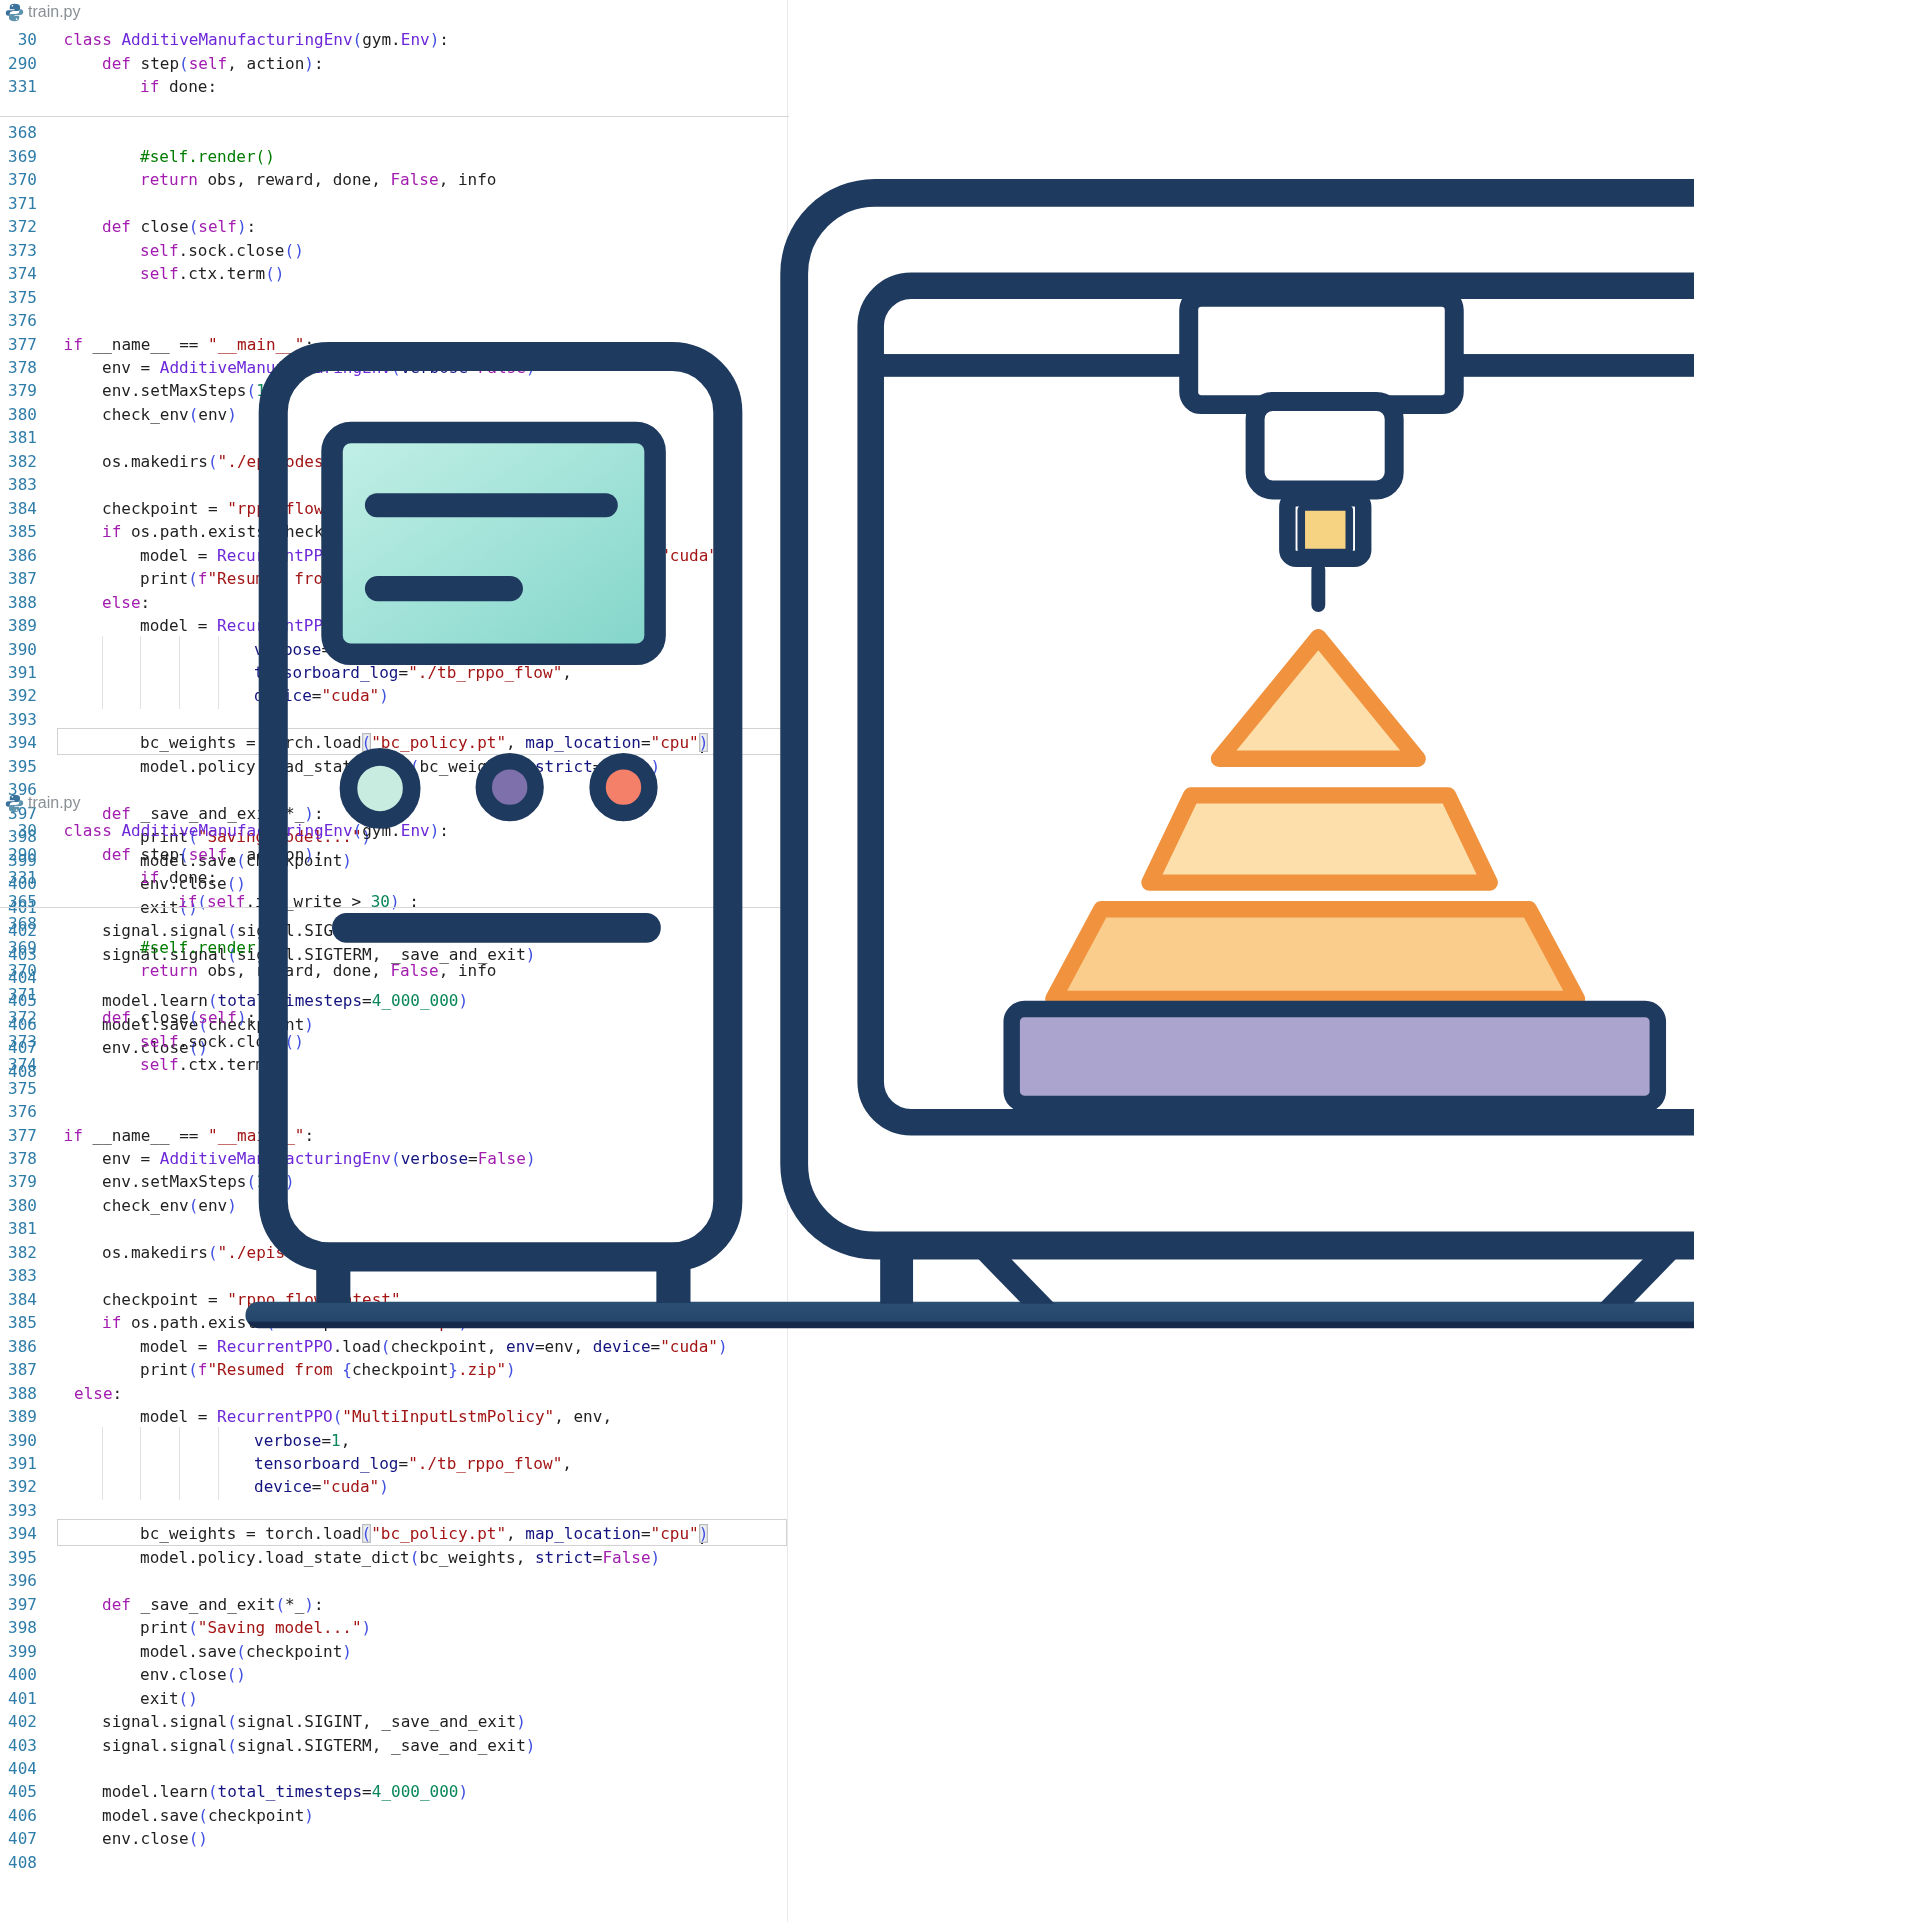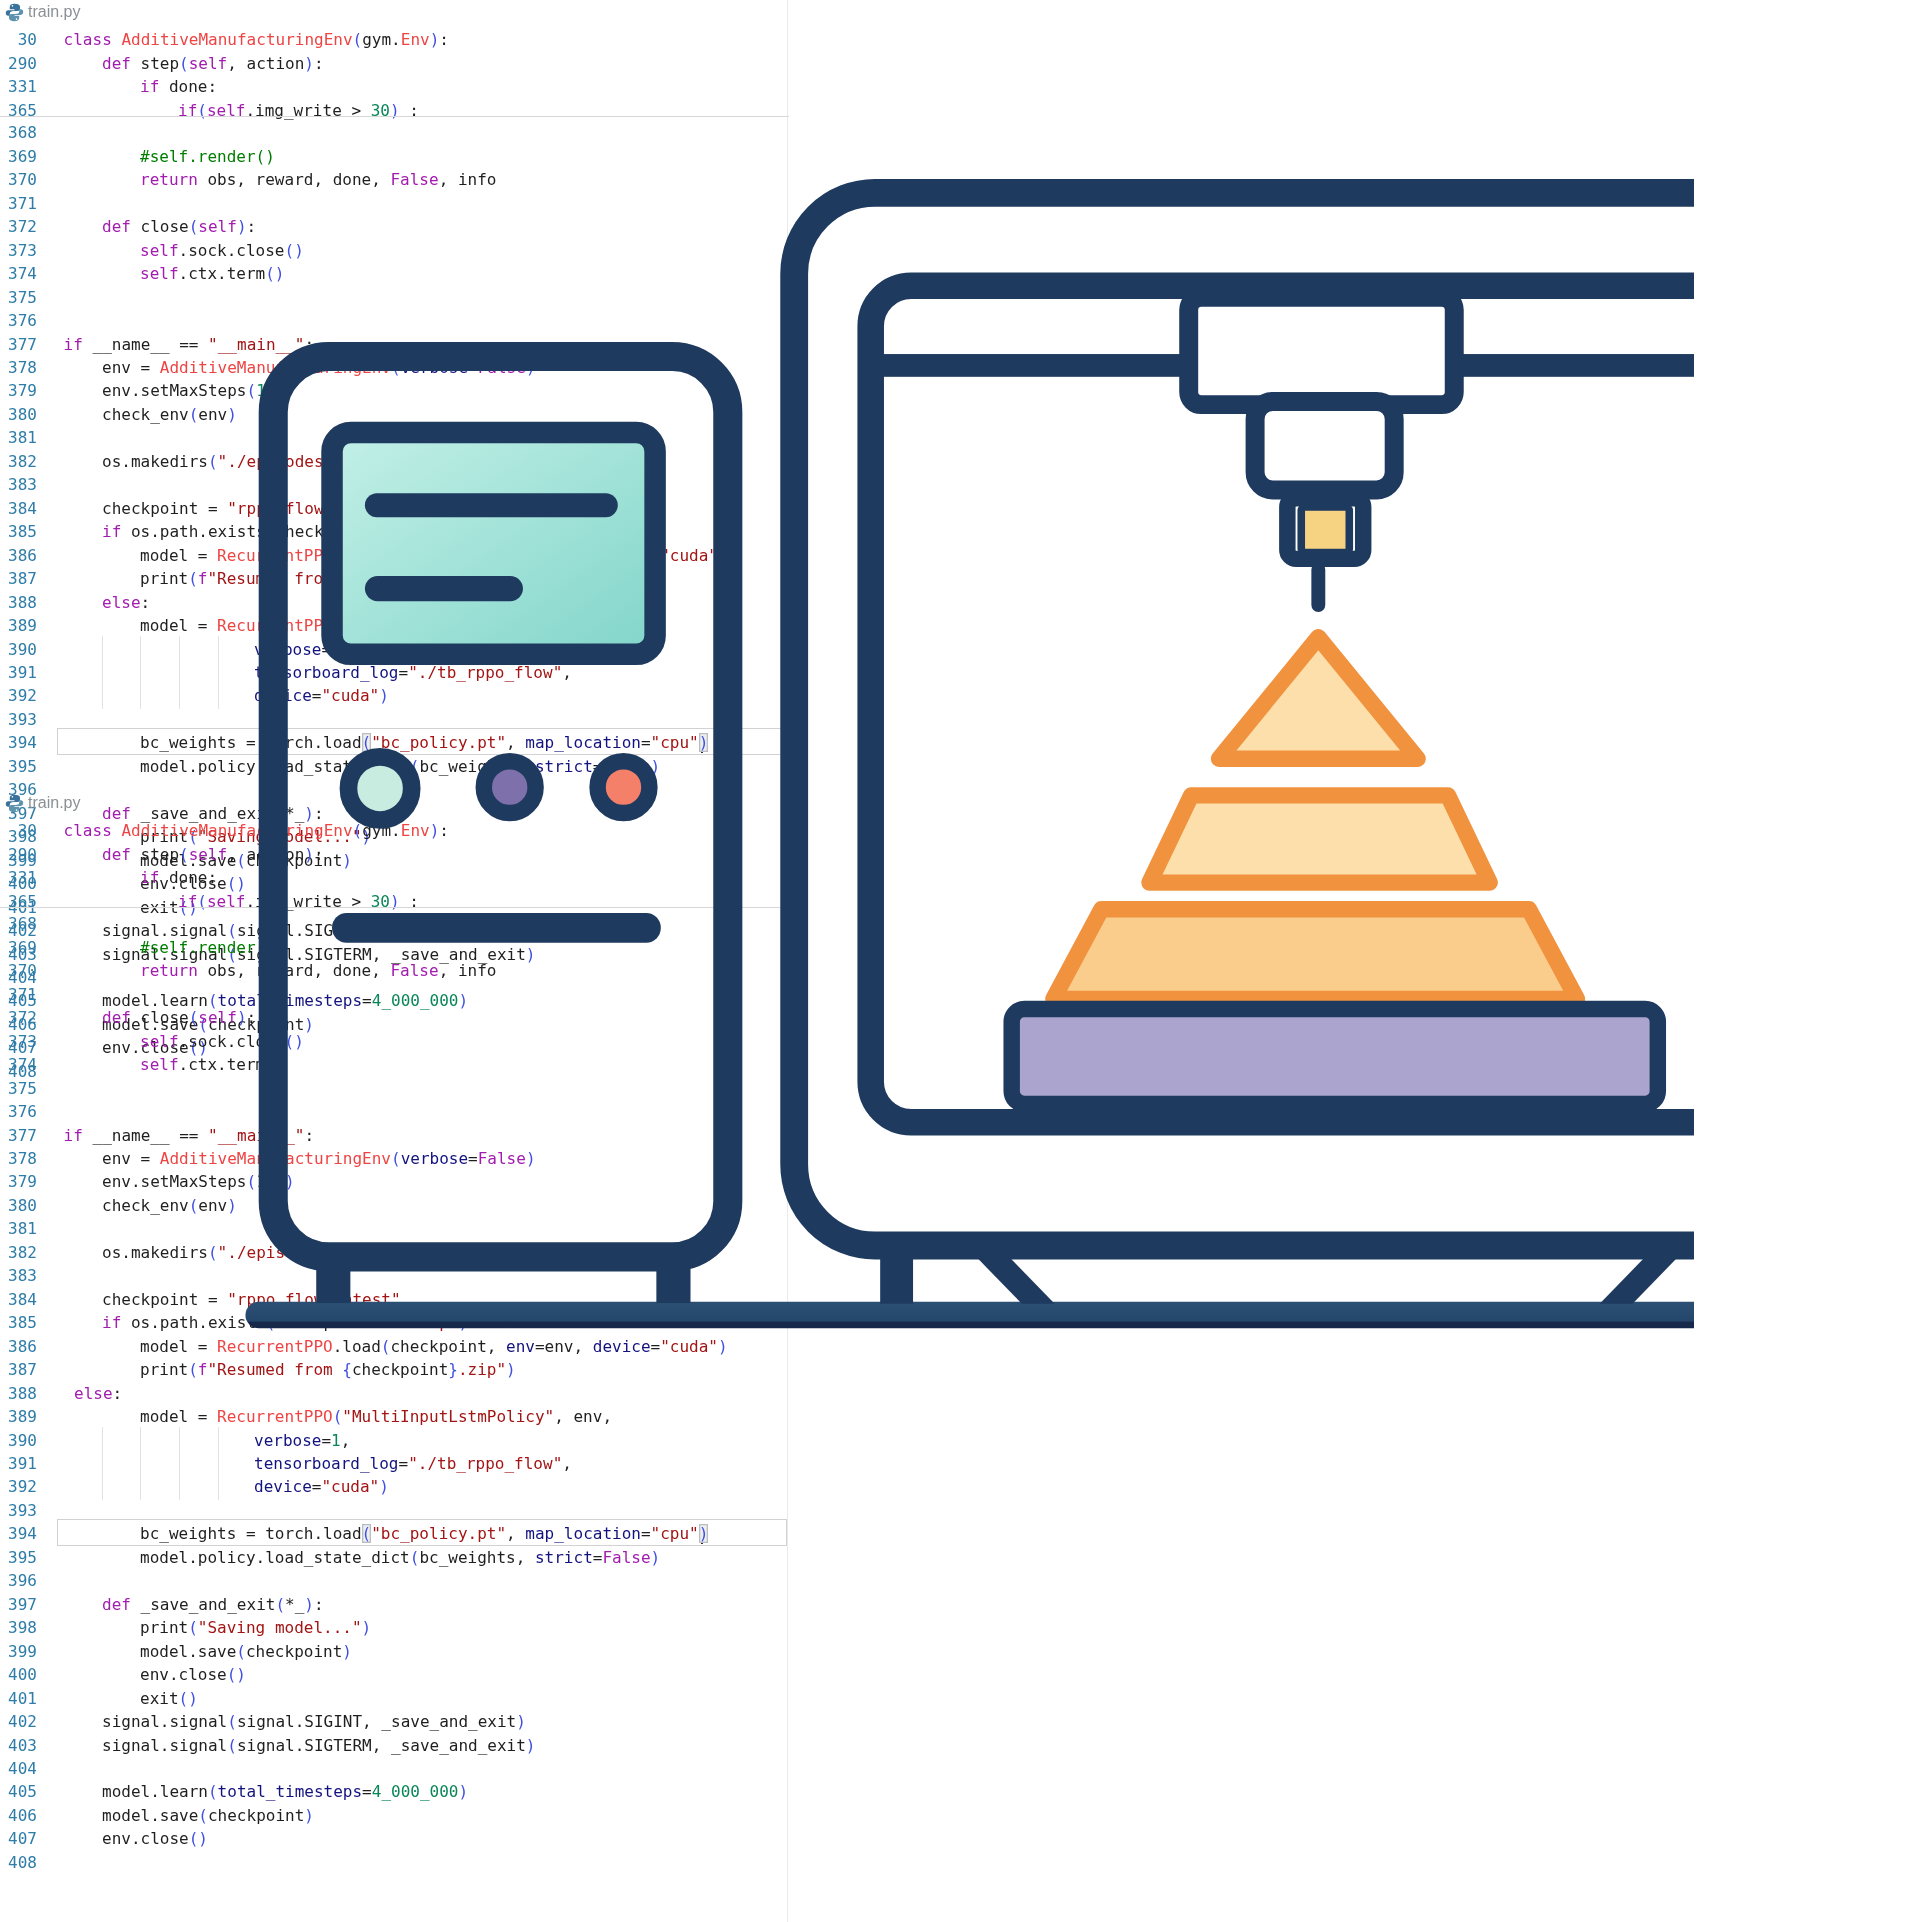--- a/index.html
+++ b/index.html
@@ -16,21 +16,21 @@
   .line{position:absolute;left:0;width:797px;height:23.4px;white-space:pre;
         font:16px/23.4px "DejaVu Sans Mono",monospace;color:#1f1f1f;}
   .ln{display:inline-block;width:37px;text-align:right;color:#2e7ca8;}
   .sep{position:absolute;left:0;width:789px;height:0;border-top:1.3px solid #d8d8d8;}
   .guide{position:absolute;width:0;border-left:1.3px solid #e2e2e2;}
   .vline{position:absolute;top:0;height:1922px;width:0;border-left:1.3px solid #eaeaea;z-index:1;}
   .curline{position:absolute;left:57px;width:728px;height:25px;border:1.3px solid #d2d2d2;}
   .cursor{position:absolute;width:1.9px;height:19.6px;background:#2b2b2b;}
   
   .k{color:#a21caf}.d{color:#1f1f1f}.s{color:#a31515}.n{color:#098658}.c{color:#007d00}
-  .t{color:#ef4444}.f{color:#1f1f1f}.v{color:#13137f}.p{color:#4050e0}
+  .t{color:#6d28d9}.f{color:#1f1f1f}.v{color:#13137f}.p{color:#4050e0}
   .bh{background:#eceef0;box-shadow:0 0 0 1.3px #b9bcc0 inset}
   
   .decor{position:absolute;left:0;top:0;z-index:5;}
 </style>
 </head>
 <body>
 
 <div class="canvas">
 
   <div class="vline" style="left:787px"></div>
@@ -45,21 +45,20 @@
       </svg>
       <span class="tablabel">train.py</span>
     </div>
     <div class="guide" style="left:102px;top:636px;height:73px"></div>
     <div class="guide" style="left:140px;top:636px;height:73px"></div>
     <div class="guide" style="left:179px;top:636px;height:73px"></div>
     <div class="guide" style="left:218px;top:636px;height:73px"></div>
   <div class="line" style="top: 28px;"><span class="ln">30</span><span style="padding-left: 26.6px;"><span class="k">class </span><span class="t">AdditiveManufacturingEnv</span><span class="p">(</span><span class="d">gym.</span><span class="t">Env</span><span class="p">)</span><span class="d">:</span></span></div>
       <div class="line" style="top: 52px;"><span class="ln">290</span><span style="padding-left: 65px;"><span class="k">def </span><span class="f">step</span><span class="p">(</span><span class="k">self</span><span class="d">, action</span><span class="p">)</span><span class="d">:</span></span></div>
       <div class="line" style="top: 75px;"><span class="ln">331</span><span style="padding-left: 103px;"><span class="k">if </span><span class="d">done:</span></span></div>
-      <div class="line" style="top: 99px;"><span class="ln">365</span><span style="padding-left: 141px;"><span class="k">if</span><span class="p">(</span><span class="k">self</span><span class="d">.img_write &gt; </span><span class="n">30</span><span class="p">)</span><span class="d"> :</span></span></div>
       <div class="sep" style="top: 116px;"></div>
       <div class="line" style="top: 121px;"><span class="ln">368</span><span style="padding-left: 26.6px;"></span></div>
       <div class="line" style="top: 145px;"><span class="ln">369</span><span style="padding-left: 103px;"><span class="c">#self.render()</span></span></div>
       <div class="line" style="top: 168px;"><span class="ln">370</span><span style="padding-left: 103px;"><span class="k">return </span><span class="d">obs, reward, done, </span><span class="k">False</span><span class="d">, info</span></span></div>
       <div class="line" style="top: 192px;"><span class="ln">371</span><span style="padding-left: 26.6px;"></span></div>
       <div class="line" style="top: 215px;"><span class="ln">372</span><span style="padding-left: 65px;"><span class="k">def </span><span class="f">close</span><span class="p">(</span><span class="k">self</span><span class="p">)</span><span class="d">:</span></span></div>
       <div class="line" style="top: 239px;"><span class="ln">373</span><span style="padding-left: 103px;"><span class="k">self</span><span class="d">.sock.</span><span class="f">close</span><span class="p">()</span></span></div>
       <div class="line" style="top: 262px;"><span class="ln">374</span><span style="padding-left: 103px;"><span class="k">self</span><span class="d">.ctx.</span><span class="f">term</span><span class="p">()</span></span></div>
       <div class="line" style="top: 286px;"><span class="ln">375</span><span style="padding-left: 26.6px;"></span></div>
       <div class="line" style="top: 309px;"><span class="ln">376</span><span style="padding-left: 26.6px;"></span></div>

